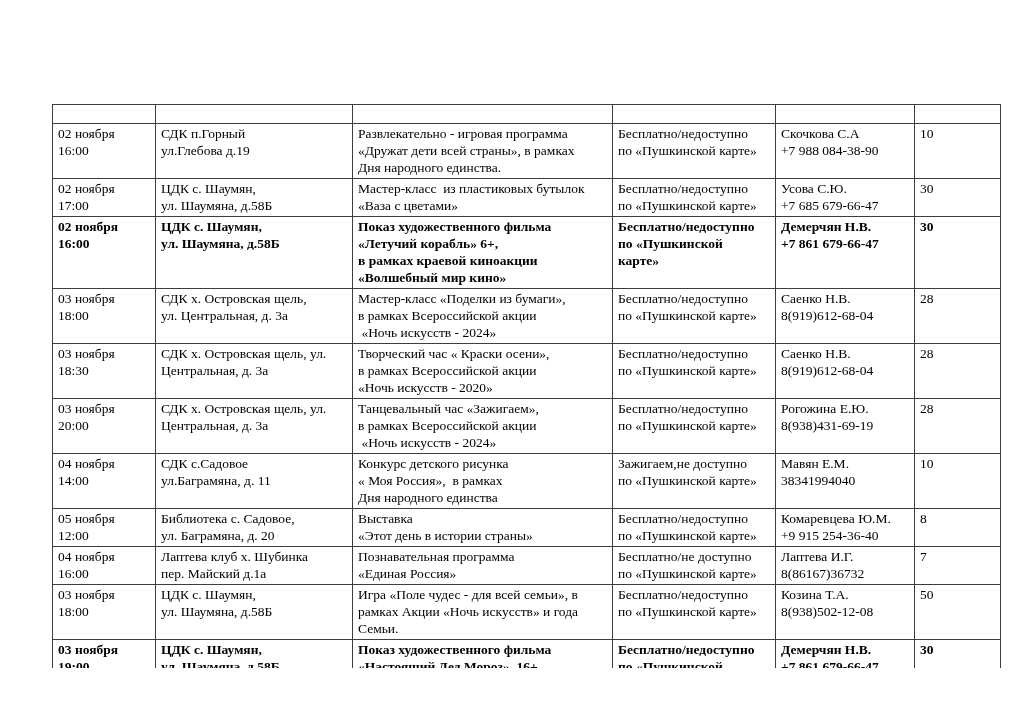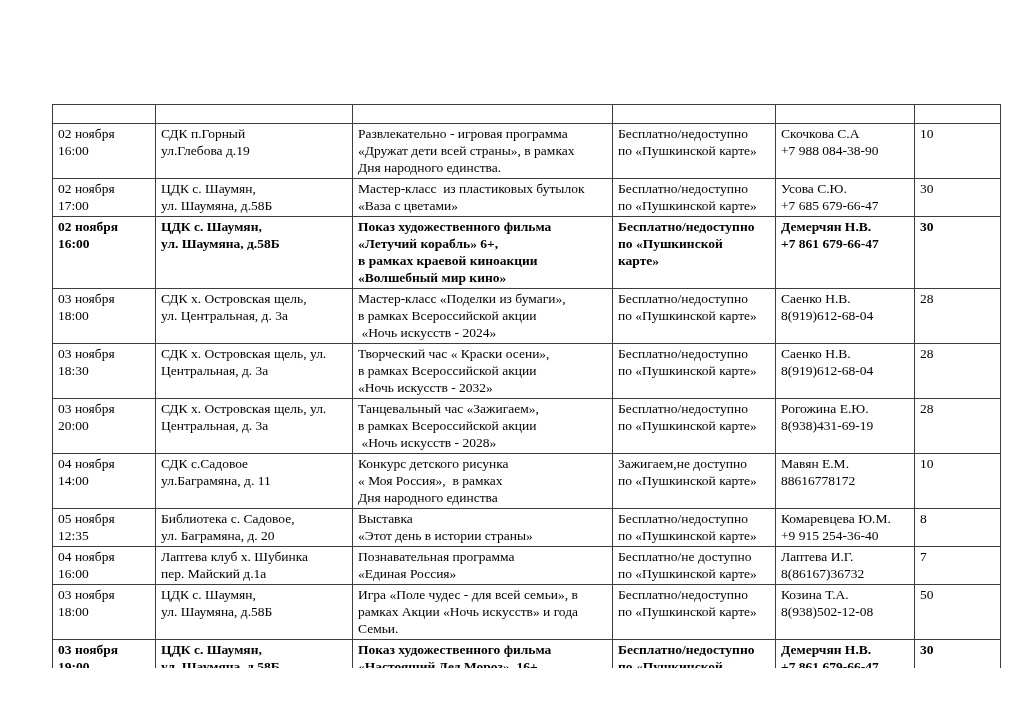--- a/index.html
+++ b/index.html
@@ -137,61 +137,61 @@
         <td>28</td>
       </tr>
 
       <tr>
         <td>03 ноября
 18:30</td>
         <td>СДК х. Островская щель, ул.
 Центральная, д. 3а</td>
         <td>Творческий час « Краски осени»,
 в рамках Всероссийской акции
-«Ночь искусств - 2032»</td>
+«Ночь искусств - 2020»</td>
         <td>Бесплатно/недоступно
 по «Пушкинской карте»</td>
         <td>Саенко Н.В.
 8(919)612-68-04</td>
         <td>28</td>
       </tr>
 
       <tr>
         <td>03 ноября
 20:00</td>
         <td>СДК х. Островская щель, ул.
 Центральная, д. 3а</td>
         <td>Танцевальный час «Зажигаем»,
 в рамках Всероссийской акции
- «Ночь искусств - 2028»</td>
+ «Ночь искусств - 2024»</td>
         <td>Бесплатно/недоступно
 по «Пушкинской карте»</td>
         <td>Рогожина Е.Ю.
 8(938)431-69-19</td>
         <td>28</td>
       </tr>
 
       <tr>
         <td>04 ноября
 14:00</td>
         <td>СДК с.Садовое
 ул.Баграмяна, д. 11</td>
         <td>Конкурс детского рисунка
 « Моя Россия»,  в рамках
 Дня народного единства</td>
         <td>Зажигаем,не доступно
 по «Пушкинской карте»</td>
         <td>Мавян Е.М.
-88616778172</td>
+38341994040</td>
         <td>10</td>
       </tr>
 
       <tr>
         <td>05 ноября
-12:35</td>
+12:00</td>
         <td>Библиотека с. Садовое,
 ул. Баграмяна, д. 20</td>
         <td>Выставка
 «Этот день в истории страны»</td>
         <td>Бесплатно/недоступно
 по «Пушкинской карте»</td>
         <td>Комаревцева Ю.М.
 +9 915 254-36-40</td>
         <td>8</td>
       </tr>

